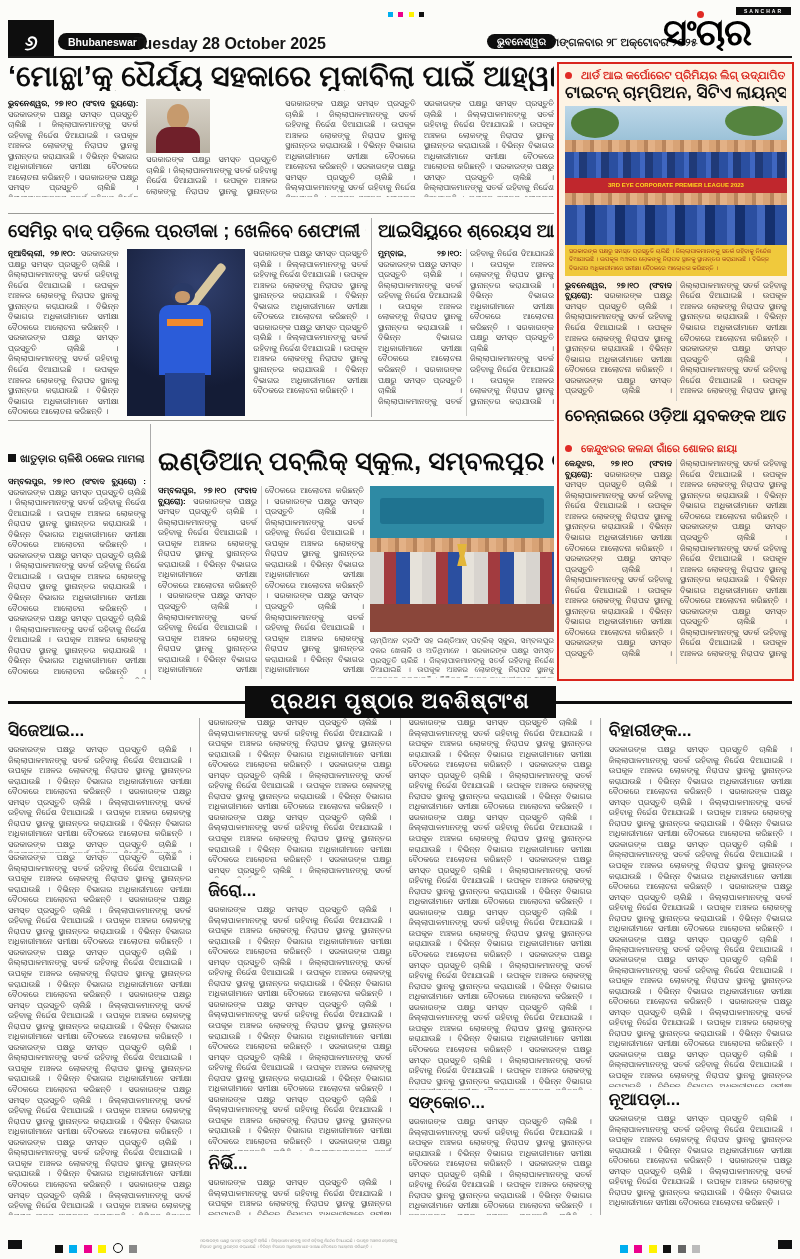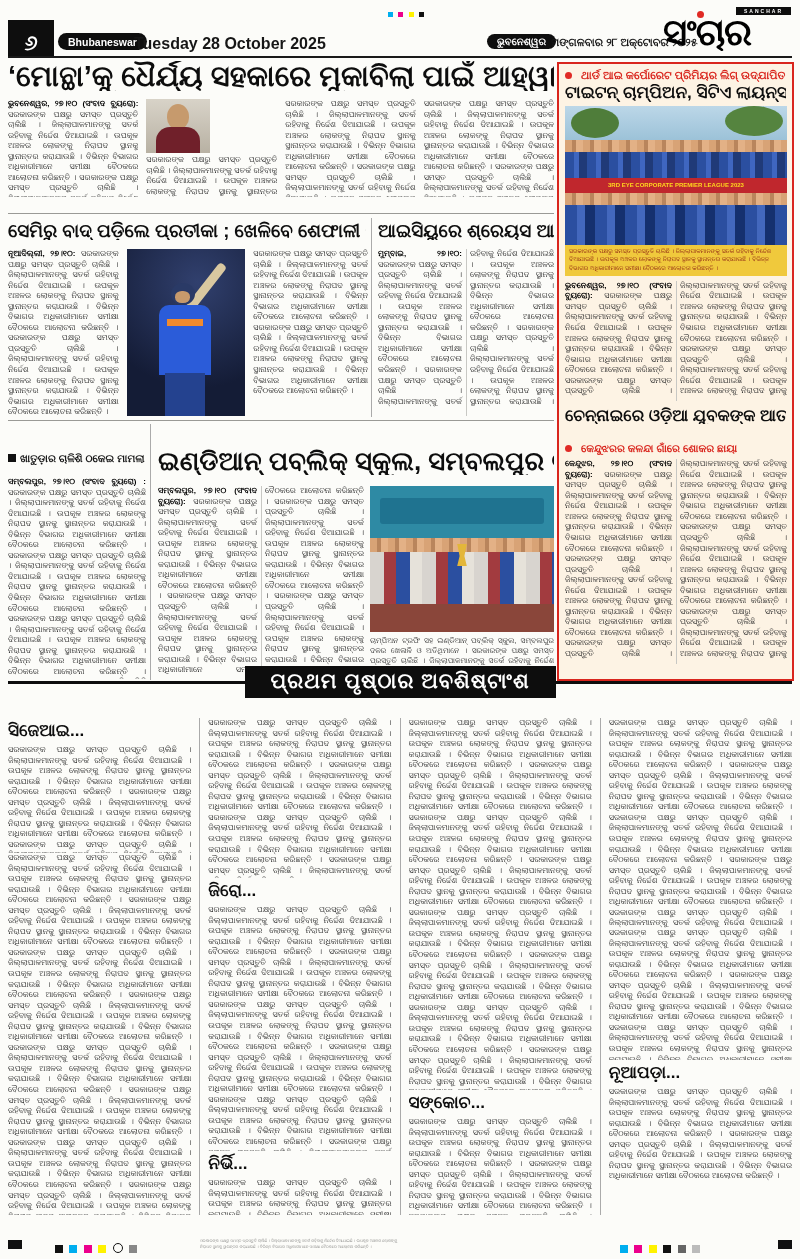--- a/index.html
+++ b/index.html
@@ -27,21 +27,21 @@
   .sq{display:inline-block;width:8px;height:8px;background:#111;margin-right:4px;}
   .reddot{display:inline-block;width:9px;height:9px;border-radius:50%;background:#e02a25;margin-right:6px;}
   .blue-kicker{color:#1f4fa0;font-weight:bold;}
   .blue-dash{display:inline-block;height:5px;background:#2b6cb8;flex:1;margin-left:8px;}
   .blue-dash2{display:inline-block;width:14px;height:9px;background:#2b6cb8;margin-left:3px;}
   
   .redbox{position:absolute;left:557px;top:62px;width:237px;height:619px;background:#fdf3e4;
           border:2px solid #d9251d;padding:5px 6px;box-sizing:border-box;}
   .red-kick{color:#d9251d;font-weight:bold;font-size:11px;white-space:nowrap;overflow:hidden;}
   
-  .banner-row{position:absolute;left:8px;top:666px;width:784px;display:flex;align-items:center;}
+  .banner-row{position:absolute;left:8px;top:686px;width:784px;display:flex;align-items:center;}
   .banner-box{background:#0d0d0d;color:#fff;font-weight:bold;font-size:21px;letter-spacing:1px;
               padding:3px 26px 5px;white-space:nowrap;}
   .banner-line{flex:1;height:3px;background:#0d0d0d;}
   
   .cont-col{width:190px;display:flex;flex-direction:column;overflow:hidden;}
   .cont-head{font-size:17px;font-weight:bold;color:#0d0d0d;padding:3px 0 4px;white-space:nowrap;overflow:hidden;}
   
   .ph{position:relative;overflow:hidden;}
   .crowd-heads{background:repeating-linear-gradient(90deg,#d8a376 0 7px,#b9855c 7px 11px,#e3b186 11px 18px);}
   .crowd-torso{background:repeating-linear-gradient(90deg,#2b4fa0 0 9px,#3f66c0 9px 14px,#203a78 14px 22px);}
@@ -200,20 +200,21 @@
     <div class="vrule" style="position:static;height:497px;"></div>
 
     <div class="cont-col">
       <div class="body-txt" style="height:372px;">ସରକାରଙ୍କ ପକ୍ଷରୁ ସମସ୍ତ ପ୍ରସ୍ତୁତି ଚାଲିଛି । ଜିଲ୍ଲାପାଳମାନଙ୍କୁ ସତର୍କ ରହିବାକୁ ନିର୍ଦ୍ଦେଶ ଦିଆଯାଇଛି । ଉପକୂଳ ଅଞ୍ଚଳର ଲୋକଙ୍କୁ ନିରାପଦ ସ୍ଥାନକୁ ସ୍ଥାନାନ୍ତର କରାଯାଉଛି । ବିଭିନ୍ନ ବିଭାଗର ଅଧିକାରୀମାନେ ସମୀକ୍ଷା ବୈଠକରେ ଆଲୋଚନା କରିଛନ୍ତି । ସରକାରଙ୍କ ପକ୍ଷରୁ ସମସ୍ତ ପ୍ରସ୍ତୁତି ଚାଲିଛି । ଜିଲ୍ଲାପାଳମାନଙ୍କୁ ସତର୍କ ରହିବାକୁ ନିର୍ଦ୍ଦେଶ ଦିଆଯାଇଛି । ଉପକୂଳ ଅଞ୍ଚଳର ଲୋକଙ୍କୁ ନିରାପଦ ସ୍ଥାନକୁ ସ୍ଥାନାନ୍ତର କରାଯାଉଛି । ବିଭିନ୍ନ ବିଭାଗର ଅଧିକାରୀମାନେ ସମୀକ୍ଷା ବୈଠକରେ ଆଲୋଚନା କରିଛନ୍ତି । ସରକାରଙ୍କ ପକ୍ଷରୁ ସମସ୍ତ ପ୍ରସ୍ତୁତି ଚାଲିଛି । ଜିଲ୍ଲାପାଳମାନଙ୍କୁ ସତର୍କ ରହିବାକୁ ନିର୍ଦ୍ଦେଶ ଦିଆଯାଇଛି । ଉପକୂଳ ଅଞ୍ଚଳର ଲୋକଙ୍କୁ ନିରାପଦ ସ୍ଥାନକୁ ସ୍ଥାନାନ୍ତର କରାଯାଉଛି । ବିଭିନ୍ନ ବିଭାଗର ଅଧିକାରୀମାନେ ସମୀକ୍ଷା ବୈଠକରେ ଆଲୋଚନା କରିଛନ୍ତି । ସରକାରଙ୍କ ପକ୍ଷରୁ ସମସ୍ତ ପ୍ରସ୍ତୁତି ଚାଲିଛି । ଜିଲ୍ଲାପାଳମାନଙ୍କୁ ସତର୍କ ରହିବାକୁ ନିର୍ଦ୍ଦେଶ ଦିଆଯାଇଛି । ଉପକୂଳ ଅଞ୍ଚଳର ଲୋକଙ୍କୁ ନିରାପଦ ସ୍ଥାନକୁ ସ୍ଥାନାନ୍ତର କରାଯାଉଛି । ବିଭିନ୍ନ ବିଭାଗର ଅଧିକାରୀମାନେ ସମୀକ୍ଷା ବୈଠକରେ ଆଲୋଚନା କରିଛନ୍ତି । ସରକାରଙ୍କ ପକ୍ଷରୁ ସମସ୍ତ ପ୍ରସ୍ତୁତି ଚାଲିଛି । ଜିଲ୍ଲାପାଳମାନଙ୍କୁ ସତର୍କ ରହିବାକୁ ନିର୍ଦ୍ଦେଶ ଦିଆଯାଇଛି । ଉପକୂଳ ଅଞ୍ଚଳର ଲୋକଙ୍କୁ ନିରାପଦ ସ୍ଥାନକୁ ସ୍ଥାନାନ୍ତର କରାଯାଉଛି । ବିଭିନ୍ନ ବିଭାଗର ଅଧିକାରୀମାନେ ସମୀକ୍ଷା ବୈଠକରେ ଆଲୋଚନା କରିଛନ୍ତି । ସରକାରଙ୍କ ପକ୍ଷରୁ ସମସ୍ତ ପ୍ରସ୍ତୁତି ଚାଲିଛି । ଜିଲ୍ଲାପାଳମାନଙ୍କୁ ସତର୍କ ରହିବାକୁ ନିର୍ଦ୍ଦେଶ ଦିଆଯାଇଛି । ଉପକୂଳ ଅଞ୍ଚଳର ଲୋକଙ୍କୁ ନିରାପଦ ସ୍ଥାନକୁ ସ୍ଥାନାନ୍ତର କରାଯାଉଛି । ବିଭିନ୍ନ ବିଭାଗର ଅଧିକାରୀମାନେ ସମୀକ୍ଷା ବୈଠକରେ ଆଲୋଚନା କରିଛନ୍ତି । ସରକାରଙ୍କ ପକ୍ଷରୁ ସମସ୍ତ ପ୍ରସ୍ତୁତି ଚାଲିଛି । ଜିଲ୍ଲାପାଳମାନଙ୍କୁ ସତର୍କ ରହିବାକୁ ନିର୍ଦ୍ଦେଶ ଦିଆଯାଇଛି । ଉପକୂଳ ଅଞ୍ଚଳର ଲୋକଙ୍କୁ ନିରାପଦ ସ୍ଥାନକୁ ସ୍ଥାନାନ୍ତର କରାଯାଉଛି । ବିଭିନ୍ନ ବିଭାଗର ଅଧିକାରୀମାନେ ସମୀକ୍ଷା ବୈଠକରେ ଆଲୋଚନା କରିଛନ୍ତି । ସରକାରଙ୍କ ପକ୍ଷରୁ ସମସ୍ତ ପ୍ରସ୍ତୁତି ଚାଲିଛି । ଜିଲ୍ଲାପାଳମାନଙ୍କୁ ସତର୍କ ରହିବାକୁ ନିର୍ଦ୍ଦେଶ ଦିଆଯାଇଛି । ଉପକୂଳ ଅଞ୍ଚଳର ଲୋକଙ୍କୁ ନିରାପଦ ସ୍ଥାନକୁ ସ୍ଥାନାନ୍ତର କରାଯାଉଛି । ବିଭିନ୍ନ ବିଭାଗର ଅଧିକାରୀମାନେ ସମୀକ୍ଷା ବୈଠକରେ ଆଲୋଚନା କରିଛନ୍ତି । ସରକାରଙ୍କ ପକ୍ଷରୁ ସମସ୍ତ ପ୍ରସ୍ତୁତି ଚାଲିଛି । ଜିଲ୍ଲାପାଳମାନଙ୍କୁ ସତର୍କ ରହିବାକୁ ନିର୍ଦ୍ଦେଶ ଦିଆଯାଇଛି । ଉପକୂଳ ଅଞ୍ଚଳର ଲୋକଙ୍କୁ ନିରାପଦ ସ୍ଥାନକୁ ସ୍ଥାନାନ୍ତର କରାଯାଉଛି । ବିଭିନ୍ନ ବିଭାଗର ଅଧିକାରୀମାନେ ସମୀକ୍ଷା ବୈଠକରେ ଆଲୋଚନା କରିଛନ୍ତି । </div>
       <div class="cont-head">ସଙ୍କୋଚ...</div>
       <div class="body-txt" style="flex:1;">ସରକାରଙ୍କ ପକ୍ଷରୁ ସମସ୍ତ ପ୍ରସ୍ତୁତି ଚାଲିଛି । ଜିଲ୍ଲାପାଳମାନଙ୍କୁ ସତର୍କ ରହିବାକୁ ନିର୍ଦ୍ଦେଶ ଦିଆଯାଇଛି । ଉପକୂଳ ଅଞ୍ଚଳର ଲୋକଙ୍କୁ ନିରାପଦ ସ୍ଥାନକୁ ସ୍ଥାନାନ୍ତର କରାଯାଉଛି । ବିଭିନ୍ନ ବିଭାଗର ଅଧିକାରୀମାନେ ସମୀକ୍ଷା ବୈଠକରେ ଆଲୋଚନା କରିଛନ୍ତି । ସରକାରଙ୍କ ପକ୍ଷରୁ ସମସ୍ତ ପ୍ରସ୍ତୁତି ଚାଲିଛି । ଜିଲ୍ଲାପାଳମାନଙ୍କୁ ସତର୍କ ରହିବାକୁ ନିର୍ଦ୍ଦେଶ ଦିଆଯାଇଛି । ଉପକୂଳ ଅଞ୍ଚଳର ଲୋକଙ୍କୁ ନିରାପଦ ସ୍ଥାନକୁ ସ୍ଥାନାନ୍ତର କରାଯାଉଛି । ବିଭିନ୍ନ ବିଭାଗର ଅଧିକାରୀମାନେ ସମୀକ୍ଷା ବୈଠକରେ ଆଲୋଚନା କରିଛନ୍ତି । ସରକାରଙ୍କ ପକ୍ଷରୁ ସମସ୍ତ ପ୍ରସ୍ତୁତି ଚାଲିଛି । ଜିଲ୍ଲାପାଳମାନଙ୍କୁ ସତର୍କ ରହିବାକୁ ନିର୍ଦ୍ଦେଶ ଦିଆଯାଇଛି । ଉପକୂଳ ଅଞ୍ଚଳର ଲୋକଙ୍କୁ ନିରାପଦ ସ୍ଥାନକୁ ସ୍ଥାନାନ୍ତର କରାଯାଉଛି । ବିଭିନ୍ନ ବିଭାଗର ଅଧିକାରୀମାନେ ସମୀକ୍ଷା ବୈଠକରେ ଆଲୋଚନା କରିଛନ୍ତି । </div>
     </div>
     <div class="vrule" style="position:static;height:497px;"></div>
 
     <div class="cont-col">
+      <div class="cont-head">ବିହାରୀଙ୍କ...</div>
       <div class="body-txt" style="height:210px;">ସରକାରଙ୍କ ପକ୍ଷରୁ ସମସ୍ତ ପ୍ରସ୍ତୁତି ଚାଲିଛି । ଜିଲ୍ଲାପାଳମାନଙ୍କୁ ସତର୍କ ରହିବାକୁ ନିର୍ଦ୍ଦେଶ ଦିଆଯାଇଛି । ଉପକୂଳ ଅଞ୍ଚଳର ଲୋକଙ୍କୁ ନିରାପଦ ସ୍ଥାନକୁ ସ୍ଥାନାନ୍ତର କରାଯାଉଛି । ବିଭିନ୍ନ ବିଭାଗର ଅଧିକାରୀମାନେ ସମୀକ୍ଷା ବୈଠକରେ ଆଲୋଚନା କରିଛନ୍ତି । ସରକାରଙ୍କ ପକ୍ଷରୁ ସମସ୍ତ ପ୍ରସ୍ତୁତି ଚାଲିଛି । ଜିଲ୍ଲାପାଳମାନଙ୍କୁ ସତର୍କ ରହିବାକୁ ନିର୍ଦ୍ଦେଶ ଦିଆଯାଇଛି । ଉପକୂଳ ଅଞ୍ଚଳର ଲୋକଙ୍କୁ ନିରାପଦ ସ୍ଥାନକୁ ସ୍ଥାନାନ୍ତର କରାଯାଉଛି । ବିଭିନ୍ନ ବିଭାଗର ଅଧିକାରୀମାନେ ସମୀକ୍ଷା ବୈଠକରେ ଆଲୋଚନା କରିଛନ୍ତି । ସରକାରଙ୍କ ପକ୍ଷରୁ ସମସ୍ତ ପ୍ରସ୍ତୁତି ଚାଲିଛି । ଜିଲ୍ଲାପାଳମାନଙ୍କୁ ସତର୍କ ରହିବାକୁ ନିର୍ଦ୍ଦେଶ ଦିଆଯାଇଛି । ଉପକୂଳ ଅଞ୍ଚଳର ଲୋକଙ୍କୁ ନିରାପଦ ସ୍ଥାନକୁ ସ୍ଥାନାନ୍ତର କରାଯାଉଛି । ବିଭିନ୍ନ ବିଭାଗର ଅଧିକାରୀମାନେ ସମୀକ୍ଷା ବୈଠକରେ ଆଲୋଚନା କରିଛନ୍ତି । ସରକାରଙ୍କ ପକ୍ଷରୁ ସମସ୍ତ ପ୍ରସ୍ତୁତି ଚାଲିଛି । ଜିଲ୍ଲାପାଳମାନଙ୍କୁ ସତର୍କ ରହିବାକୁ ନିର୍ଦ୍ଦେଶ ଦିଆଯାଇଛି । ଉପକୂଳ ଅଞ୍ଚଳର ଲୋକଙ୍କୁ ନିରାପଦ ସ୍ଥାନକୁ ସ୍ଥାନାନ୍ତର କରାଯାଉଛି । ବିଭିନ୍ନ ବିଭାଗର ଅଧିକାରୀମାନେ ସମୀକ୍ଷା ବୈଠକରେ ଆଲୋଚନା କରିଛନ୍ତି । ସରକାରଙ୍କ ପକ୍ଷରୁ ସମସ୍ତ ପ୍ରସ୍ତୁତି ଚାଲିଛି । ଜିଲ୍ଲାପାଳମାନଙ୍କୁ ସତର୍କ ରହିବାକୁ ନିର୍ଦ୍ଦେଶ ଦିଆଯାଇଛି । ଉପକୂଳ ଅଞ୍ଚଳର ଲୋକଙ୍କୁ ନିରାପଦ ସ୍ଥାନକୁ ସ୍ଥାନାନ୍ତର କରାଯାଉଛି । ବିଭିନ୍ନ ବିଭାଗର ଅଧିକାରୀମାନେ ସମୀକ୍ଷା ବୈଠକରେ ଆଲୋଚନା କରିଛନ୍ତି । </div>
       <div class="body-txt" style="height:132px;">ସରକାରଙ୍କ ପକ୍ଷରୁ ସମସ୍ତ ପ୍ରସ୍ତୁତି ଚାଲିଛି । ଜିଲ୍ଲାପାଳମାନଙ୍କୁ ସତର୍କ ରହିବାକୁ ନିର୍ଦ୍ଦେଶ ଦିଆଯାଇଛି । ଉପକୂଳ ଅଞ୍ଚଳର ଲୋକଙ୍କୁ ନିରାପଦ ସ୍ଥାନକୁ ସ୍ଥାନାନ୍ତର କରାଯାଉଛି । ବିଭିନ୍ନ ବିଭାଗର ଅଧିକାରୀମାନେ ସମୀକ୍ଷା ବୈଠକରେ ଆଲୋଚନା କରିଛନ୍ତି । ସରକାରଙ୍କ ପକ୍ଷରୁ ସମସ୍ତ ପ୍ରସ୍ତୁତି ଚାଲିଛି । ଜିଲ୍ଲାପାଳମାନଙ୍କୁ ସତର୍କ ରହିବାକୁ ନିର୍ଦ୍ଦେଶ ଦିଆଯାଇଛି । ଉପକୂଳ ଅଞ୍ଚଳର ଲୋକଙ୍କୁ ନିରାପଦ ସ୍ଥାନକୁ ସ୍ଥାନାନ୍ତର କରାଯାଉଛି । ବିଭିନ୍ନ ବିଭାଗର ଅଧିକାରୀମାନେ ସମୀକ୍ଷା ବୈଠକରେ ଆଲୋଚନା କରିଛନ୍ତି । ସରକାରଙ୍କ ପକ୍ଷରୁ ସମସ୍ତ ପ୍ରସ୍ତୁତି ଚାଲିଛି । ଜିଲ୍ଲାପାଳମାନଙ୍କୁ ସତର୍କ ରହିବାକୁ ନିର୍ଦ୍ଦେଶ ଦିଆଯାଇଛି । ଉପକୂଳ ଅଞ୍ଚଳର ଲୋକଙ୍କୁ ନିରାପଦ ସ୍ଥାନକୁ ସ୍ଥାନାନ୍ତର କରାଯାଉଛି । ବିଭିନ୍ନ ବିଭାଗର ଅଧିକାରୀମାନେ ସମୀକ୍ଷା ବୈଠକରେ ଆଲୋଚନା କରିଛନ୍ତି । </div>
       <div class="cont-head">ନୂଆପଡ଼ା...</div>
       <div class="body-txt" style="flex:1;">ସରକାରଙ୍କ ପକ୍ଷରୁ ସମସ୍ତ ପ୍ରସ୍ତୁତି ଚାଲିଛି । ଜିଲ୍ଲାପାଳମାନଙ୍କୁ ସତର୍କ ରହିବାକୁ ନିର୍ଦ୍ଦେଶ ଦିଆଯାଇଛି । ଉପକୂଳ ଅଞ୍ଚଳର ଲୋକଙ୍କୁ ନିରାପଦ ସ୍ଥାନକୁ ସ୍ଥାନାନ୍ତର କରାଯାଉଛି । ବିଭିନ୍ନ ବିଭାଗର ଅଧିକାରୀମାନେ ସମୀକ୍ଷା ବୈଠକରେ ଆଲୋଚନା କରିଛନ୍ତି । ସରକାରଙ୍କ ପକ୍ଷରୁ ସମସ୍ତ ପ୍ରସ୍ତୁତି ଚାଲିଛି । ଜିଲ୍ଲାପାଳମାନଙ୍କୁ ସତର୍କ ରହିବାକୁ ନିର୍ଦ୍ଦେଶ ଦିଆଯାଇଛି । ଉପକୂଳ ଅଞ୍ଚଳର ଲୋକଙ୍କୁ ନିରାପଦ ସ୍ଥାନକୁ ସ୍ଥାନାନ୍ତର କରାଯାଉଛି । ବିଭିନ୍ନ ବିଭାଗର ଅଧିକାରୀମାନେ ସମୀକ୍ଷା ବୈଠକରେ ଆଲୋଚନା କରିଛନ୍ତି । </div>
     </div>
   </div>
 
   <div class="abs" style="left:0;top:1236px;width:800px;height:20px;">
     <div class="abs" style="left:8px;top:4px;width:14px;height:9px;background:#111;"></div>
     <div class="abs" style="left:55px;top:3px;">

